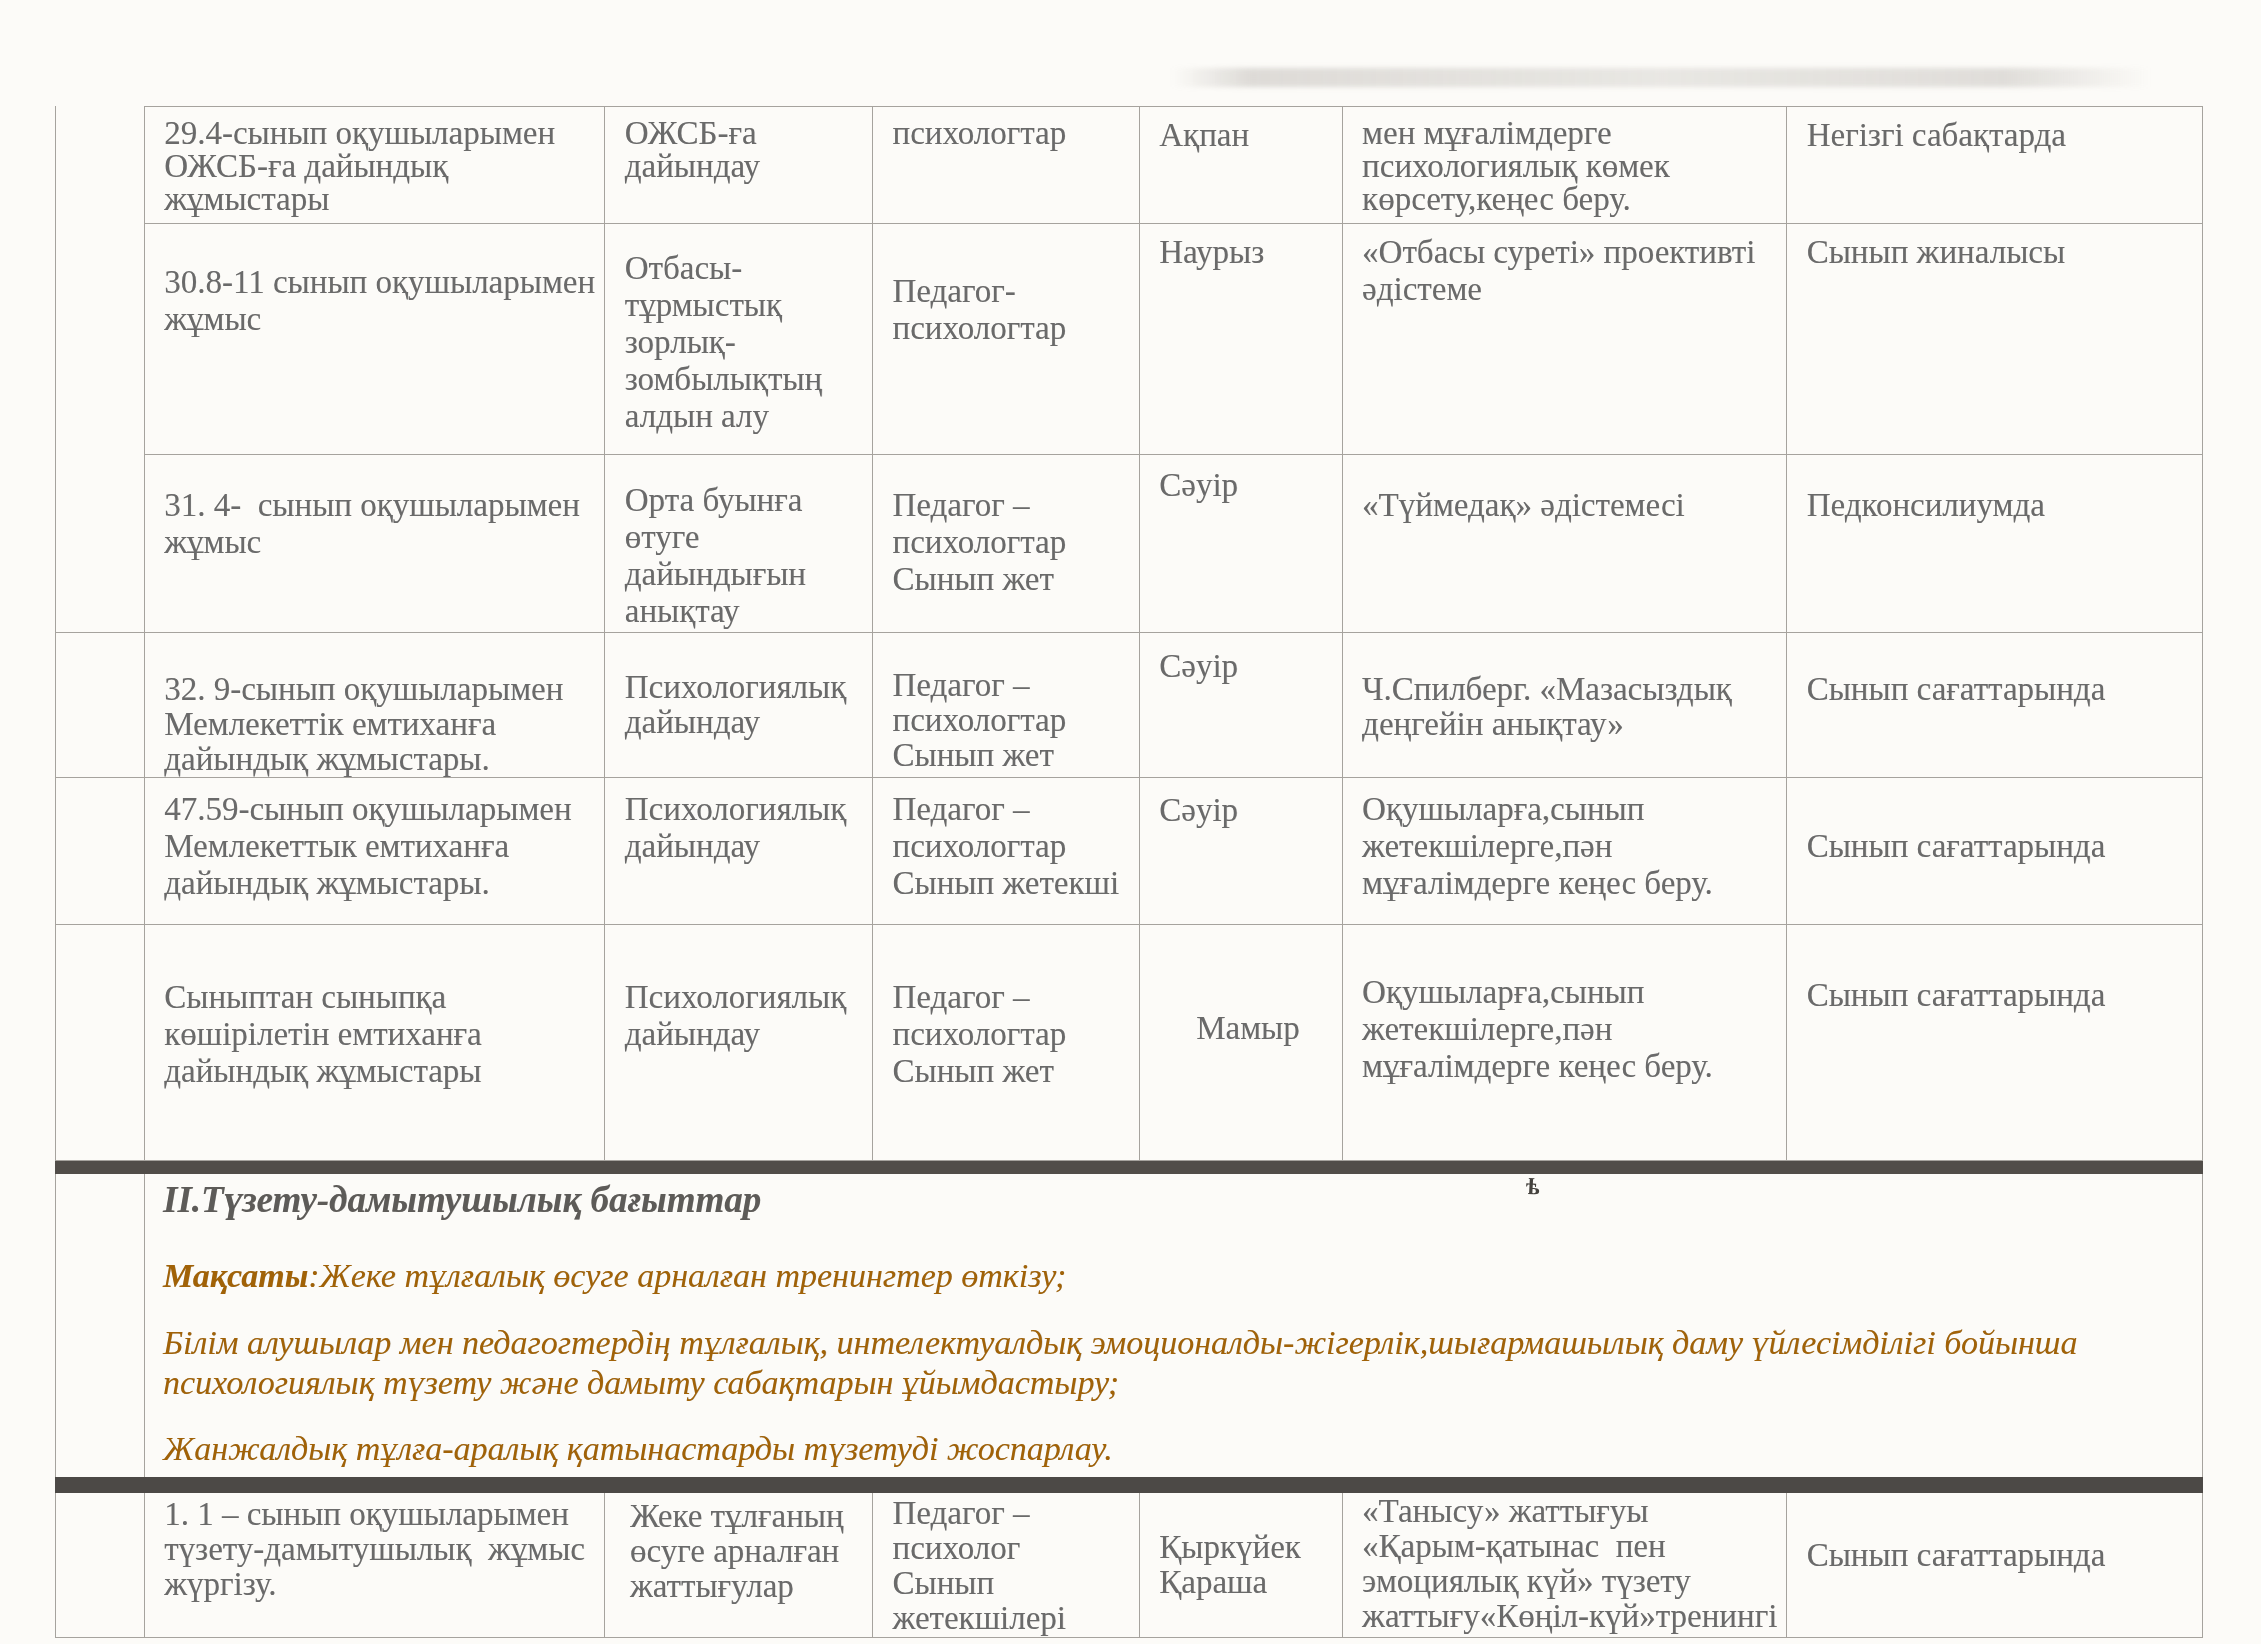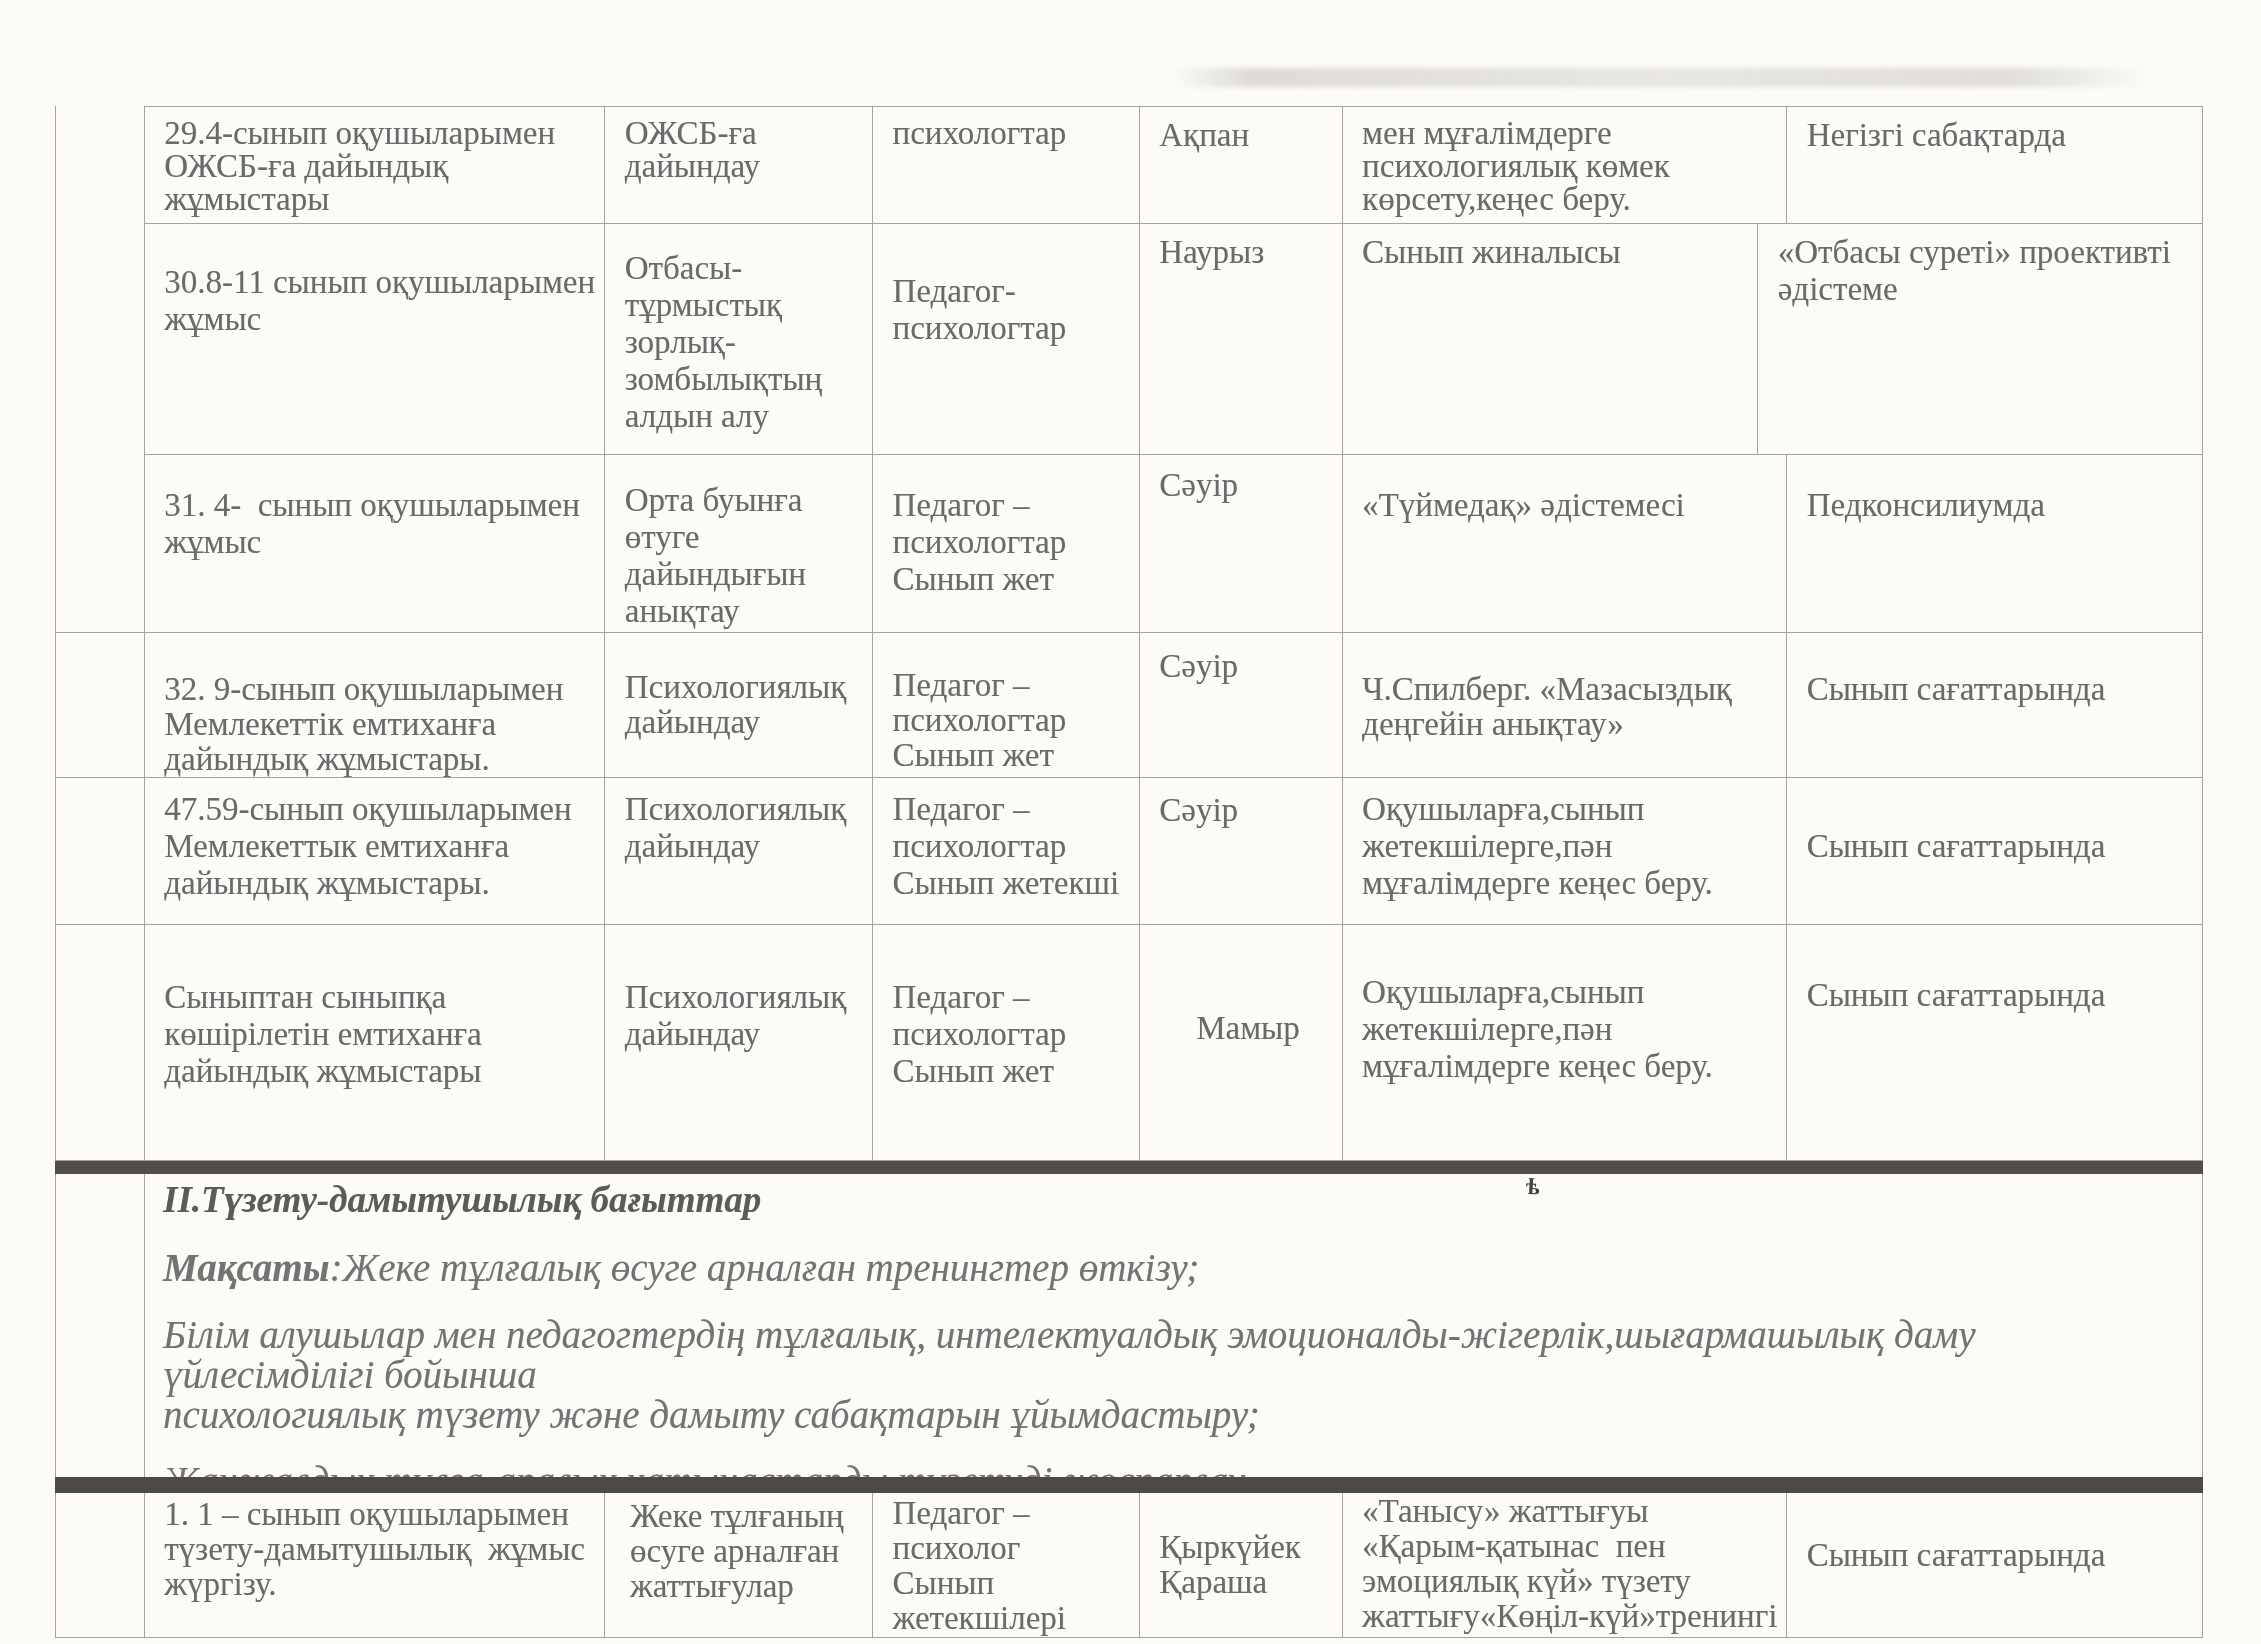--- a/index.html
+++ b/index.html
@@ -65,21 +65,21 @@
 
   
   .section-row{display:flex;height:303px;}
   .section-row .c0{border-bottom:none;}
   .sec-cell{
     box-sizing:border-box;flex:1;border-right:1.3px solid #a6a39e;
     padding:5.2px 26px 0 18px;overflow:hidden;
   }
   .sec-title{margin:0;font-size:37px;line-height:41px;font-weight:bold;font-style:italic;color:#5d5b58;
     text-shadow:0.3px 0.4px 0.6px rgba(94,92,90,.4);}
-  .sec-goal,.sec-para{margin:28px 0 0 0;font-size:39px;line-height:40px;font-style:italic;color:#737373;
+  .sec-goal,.sec-para{margin:36px 0 0 0;font-size:34px;line-height:40px;font-style:italic;color:#a16207;
     white-space:pre-wrap;text-shadow:0.3px 0.4px 0.6px rgba(99,98,96,.35);}
   .sec-goal b{font-weight:bold;}
   .sec-para{margin-top:27px;}
   .sec-para.last{margin-top:26px;}
 
   .ink-mark{
     position:absolute;left:1526px;top:1175px;font-size:23px;line-height:23px;
     color:#45423e;font-weight:bold;transform:rotate(3deg);
   }
 </style>
@@ -110,23 +110,23 @@
           <div class="cell c1">30.8-11 сынып оқушыларымен
 жұмыс</div>
           <div class="cell c2">Отбасы-
 тұрмыстық
 зорлық-
 зомбылықтың
 алдын алу</div>
           <div class="cell c3">Педагог-
 психологтар</div>
           <div class="cell c4">Наурыз</div>
-          <div class="cell c6">Сынып жиналысы</div>
           <div class="cell c5">«Отбасы суреті» проективті
 әдістеме</div>
+          <div class="cell c6">Сынып жиналысы</div>
         </div>
         <div class="row r31">
           <div class="cell c0"></div>
           <div class="cell c1">31. 4-  сынып оқушыларымен
 жұмыс</div>
           <div class="cell c2">Орта буынға
 өтуге
 дайындығын
 анықтау</div>
           <div class="cell c3">Педагог –

